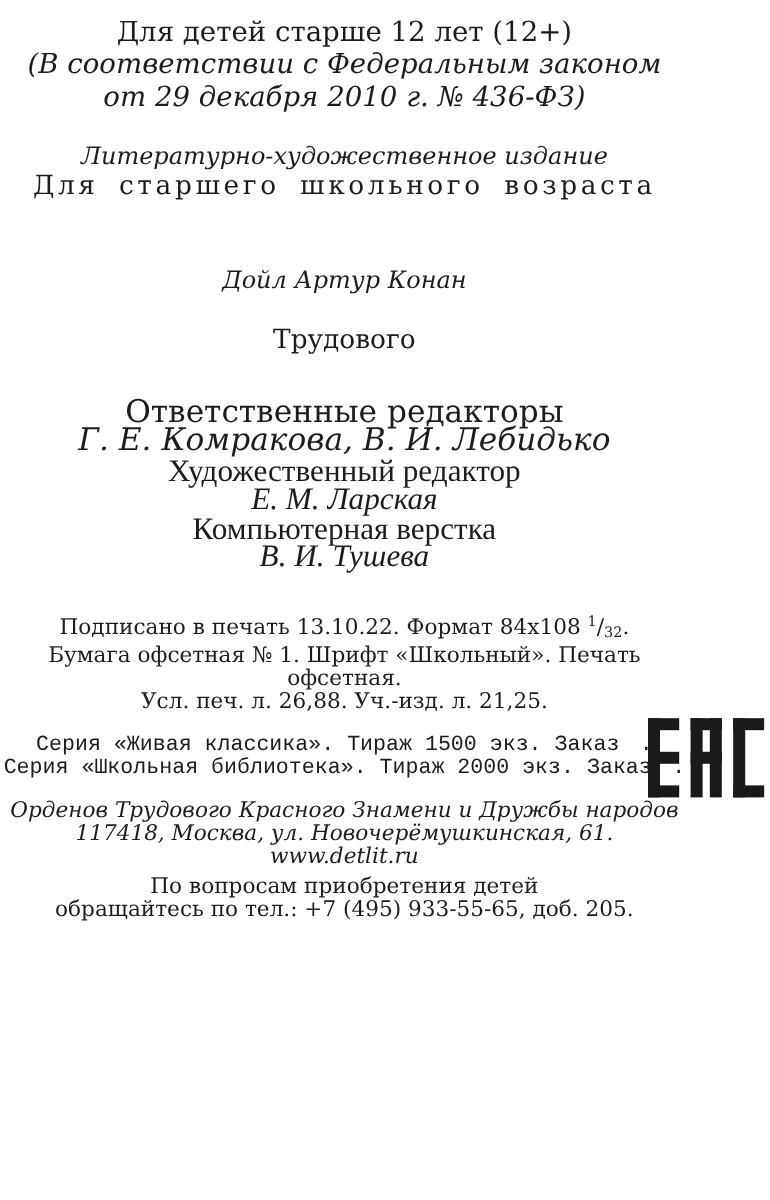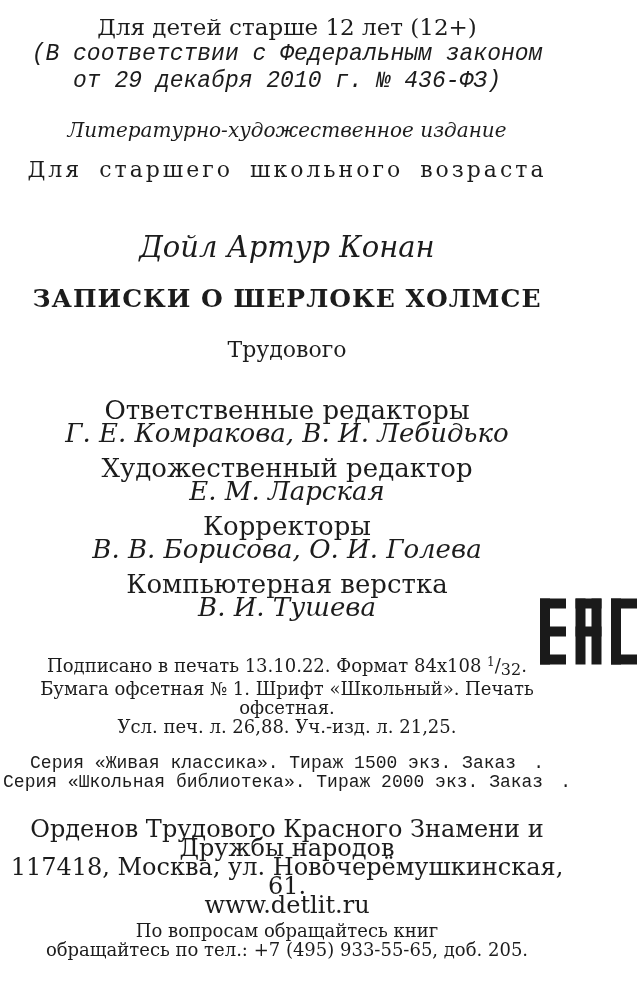--- a/index.html
+++ b/index.html
@@ -16,35 +16,35 @@
     color: #1c1c1c;
   }
   .page {
     position: absolute;
     top: 14px;
     left: 0;
     width: 574px;
     text-align: center;
   }
   .age-notice { font-size: 23px; line-height: 27px; }
-  .age-notice .italic { font-style: italic; font-family: Liberation Mono, monospace; }
+  .age-notice .italic { font-style: italic; }
   .edition-type { margin-top: 22px; font-size: 20px; line-height: 27px; font-style: italic; }
-  .audience { margin-top: 14px; font-size: 22px; line-height: 24px; letter-spacing: 3px; word-spacing: 7px; }
-  .author { margin-top: 50px; font-size: 29px; line-height: 30px; font-style: italic; }
+  .audience { font-size: 22px; line-height: 24px; letter-spacing: 3px; word-spacing: 7px; }
+  .author { margin-top: 50px; font-size: 20px; line-height: 30px; font-style: italic; }
   .book-title { margin-top: 22px; font-size: 25px; line-height: 30px; font-weight: bold; letter-spacing: 1px; }
   .subtitle { margin-top: 22px; font-size: 22px; line-height: 27px; }
   .staff { margin-top: 36px; font-size: 26px; line-height: 23px; }
-  .staff-section + .staff-section { margin-top: 12px; }
+  .staff-section + .staff-section { margin-top: 2px; font-family: Liberation Serif, serif; }
   .staff .names { font-style: italic; }
   .print-info { margin-top: 34px; font-size: 18px; line-height: 19px; }
   .series { margin-top: 18px; font-size: 18px; line-height: 19px; font-family: Liberation Mono, monospace; }
-  .publisher { margin-top: 28px; font-size: 24px; line-height: 19px; }
+  .publisher { margin-top: 16px; font-size: 18px; line-height: 19px; font-style: italic; }
   .contact { margin-top: 6px; font-size: 18px; line-height: 19px; }
   sup { font-size: 12px; vertical-align: 6px; }
-  sub { font-size: 16px; vertical-align: -3px; }
+  sub { font-size: 12px; vertical-align: -3px; }
   .order-gap { display: inline-block; width: 17px; }
   .eac-mark {
     position: absolute;
     left: 540px;
     top: 598px;
     width: 97px;
     height: 67px;
   }
 </style>
 </head>
@@ -57,36 +57,31 @@
     <div class="italic">(В соответствии с Федеральным законом</div>
     <div class="italic">от 29 декабря 2010 г. № 436-ФЗ)</div>
   </div>
 
   <div class="edition-type">Литературно-художественное издание</div>
 
   <div class="audience">Для старшего школьного возраста</div>
 
   <div class="author">Дойл Артур Конан</div>
 
-  <div class="book-title">ЗАПИСКИ О ШЕРЛОКЕ ХОЛМСЕ</div>
 
   <div class="subtitle">Трудового</div>
 
   <div class="staff">
     <div class="staff-section">
       <div class="role">Ответственные редакторы</div>
       <div class="names">Г. Е. Комракова, В. И. Лебидько</div>
     </div>
     <div class="staff-section">
       <div class="role">Художественный редактор</div>
       <div class="names">Е. М. Ларская</div>
-    </div>
-    <div class="staff-section">
-      <div class="role">Корректоры</div>
-      <div class="names">В. В. Борисова, О. И. Голева</div>
     </div>
     <div class="staff-section">
       <div class="role">Компьютерная верстка</div>
       <div class="names">В. И. Тушева</div>
     </div>
   </div>
 
   <div class="print-info">
     <div><span>Подписано в печать 13.10.22. Формат 84х108 </span><sup>1</sup><span>/</span><sub>32</sub><span>.</span></div>
     <div>Бумага офсетная № 1. Шрифт «Школьный». Печать офсетная.</div>
@@ -98,21 +93,21 @@
     <div><span>Серия «Школьная библиотека». Тираж 2000 экз. Заказ</span><span class="order-gap"></span><span>.</span></div>
   </div>
 
   <div class="publisher">
     <div>Орденов Трудового Красного Знамени и Дружбы народов</div>
     <div>117418, Москва, ул. Новочерёмушкинская, 61.</div>
     <div>www.detlit.ru</div>
   </div>
 
   <div class="contact">
-    <div>По вопросам обращайтесь книг</div>
+    <div>По вопросам приобретения детей</div>
     <div>обращайтесь по тел.: +7 (495) 933-55-65, доб. 205.</div>
   </div>
 
 </div>
 
 <div class="eac-mark">
   <svg width="97" height="67" viewBox="0 0 97 66" role="img" aria-label="EAC">
     <g fill="#1a1a1a">
 
       <rect x="0" y="0" width="10" height="66"></rect>

